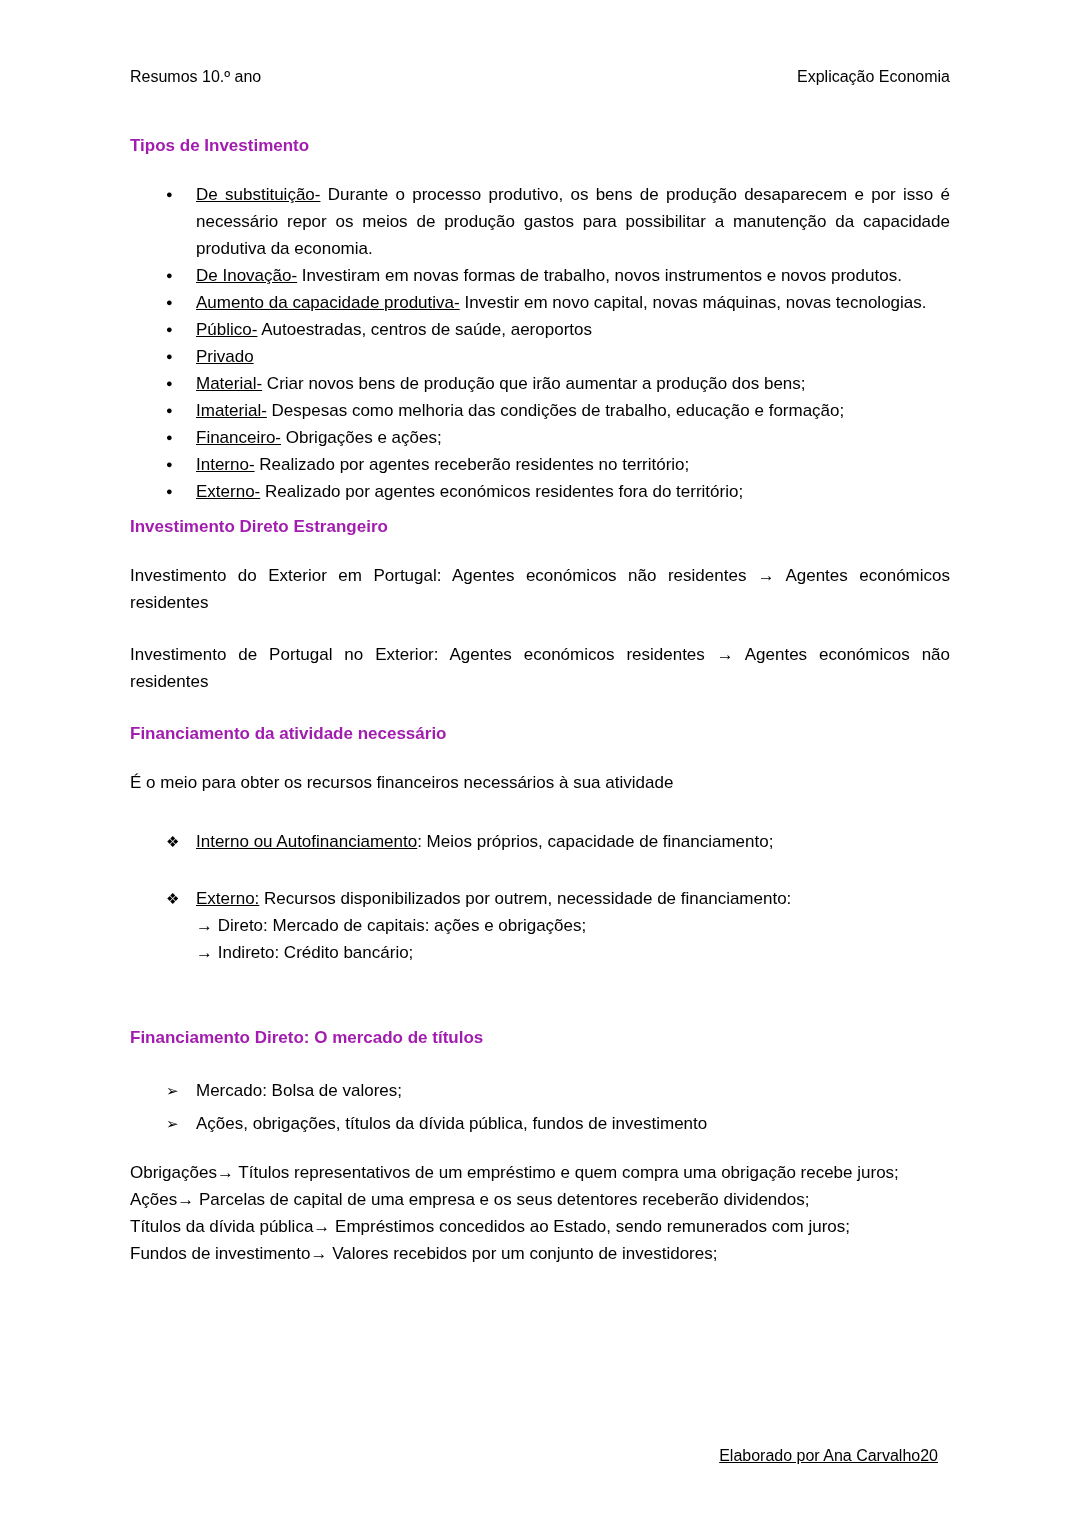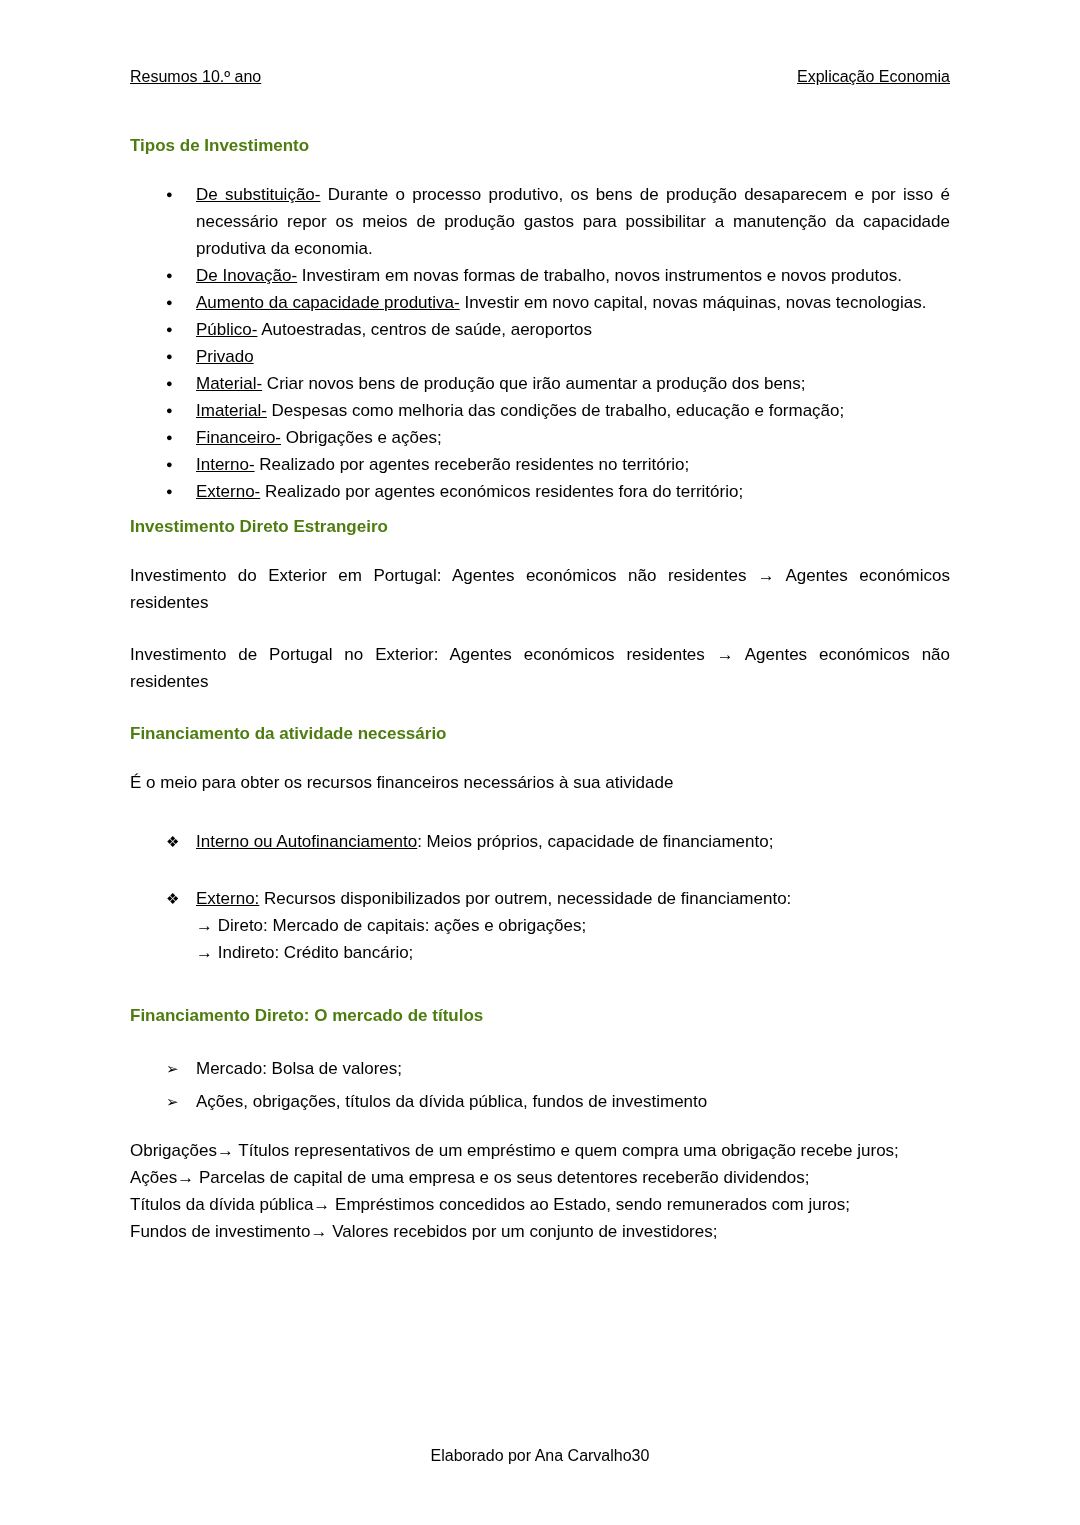--- a/index.html
+++ b/index.html
@@ -15,31 +15,30 @@
     font-family: "Liberation Sans", "DejaVu Sans", sans-serif;
     font-size: 17px;
     line-height: 27px;
     overflow: hidden;
   }
   .page-header {
     display: flex;
     justify-content: space-between;
     font-size: 16px;
     line-height: 27px;
-    text-decoration: underline;
   }
   .heading {
-    color: #4d7c0f;
+    color: #a21caf;
     font-size: 17px;
     font-weight: bold;
     margin: 42px 0 22px 0;
     line-height: 27px;
   }
   .heading.mid { margin-top: 8px; }
-  .heading.big { margin-top: 36px; margin-bottom: 26px; }
+  .heading.big { margin-top: 58px; margin-bottom: 26px; }
   .para {
     margin: 0 0 25px 0;
     text-align: justify;
   }
   .para.tight { margin-bottom: 0; }
   ul.doc-list {
     list-style: none;
     margin: 0 0 0 0;
     padding: 0;
   }
@@ -61,26 +60,27 @@
   .bullet.arrow { font-size: 15px; }
   ul.diamond-list > li { margin-bottom: 30px; }
   ul.diamond-list { margin-top: 32px; margin-bottom: 2px; }
   ul.arrow-list > li { margin-bottom: 6px; }
   ul.arrow-list { margin-bottom: 22px; }
   .u { text-decoration: underline; }
   .subline { text-align: left; }
   .page-footer {
     position: absolute;
     left: 130px;
-    right: 130px;
+    right: 142px;
     bottom: 56px;
     display: flex;
-    justify-content: center;
+    justify-content: flex-end;
     font-size: 16px;
     line-height: 27px;
+    text-decoration: underline;
   }
 </style>
 </head>
 <body>
 
 <div class="page">
 
   <header class="page-header">
     <span>Resumos 10.º ano</span>
     <span>Explicação Economia</span>
@@ -166,16 +166,16 @@
     </li>
   </ul>
 
   <p class="para tight">Obrigações→ Títulos representativos de um empréstimo e quem compra uma obrigação recebe juros;</p>
   <p class="para tight">Ações→ Parcelas de capital de uma empresa e os seus detentores receberão dividendos;</p>
   <p class="para tight">Títulos da dívida pública→ Empréstimos concedidos ao Estado, sendo remunerados com juros;</p>
   <p class="para tight">Fundos de investimento→ Valores recebidos por um conjunto de investidores;</p>
 
   <footer class="page-footer">
     <span>Elaborado por Ana Carvalho</span>
-    <span>30</span>
+    <span>20</span>
   </footer>
 
 </div>
 
 </body></html>

